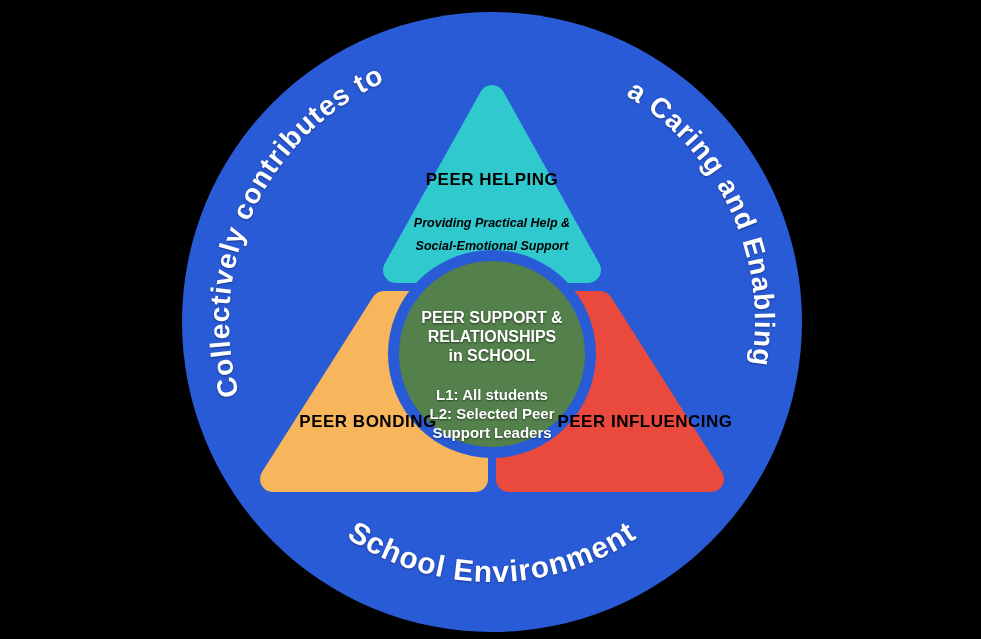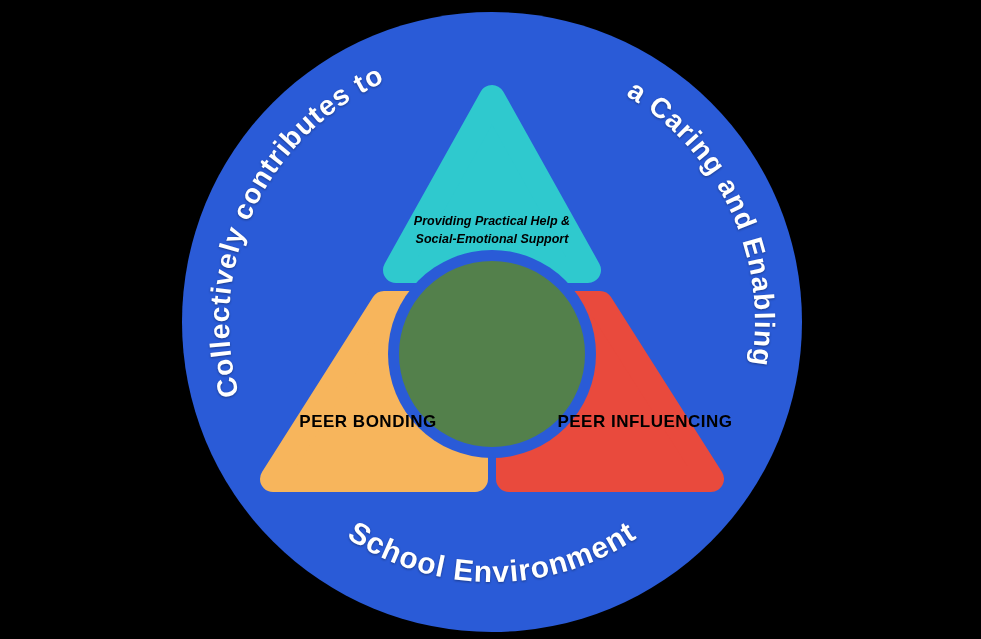--- a/index.html
+++ b/index.html
@@ -29,21 +29,21 @@
   }
   .section-title {
     font-weight: bold;
     font-size: 17px;
     letter-spacing: 0.5px;
   }
   .section-desc {
     font-weight: bold;
     font-style: italic;
     font-size: 12.5px;
-    line-height: 18px;
+    line-height: 23px;
   }
   .center-text {
     color: #ffffff;
     text-shadow: 0 1px 2px rgba(0,0,0,0.55);
   }
   .center-title {
     font-weight: bold;
     font-size: 16px;
     line-height: 19px;
   }
@@ -84,21 +84,30 @@
 
     <text class="arc-text arc-side" text-anchor="middle">
       <textPath href="#arc-top-right" startOffset="50%">a Caring and Enabling</textPath>
     </text>
 
     <text class="arc-text arc-bottom" text-anchor="middle">
       <textPath href="#arc-bottom" startOffset="50%">School Environment</textPath>
     </text>
   </svg>
 
+  <div class="overlay section-title" style="left:342px; top:170px; width:300px;">PEER HELPING</div>
   <div class="overlay section-desc" style="left:342px; top:212px; width:300px;">Providing Practical Help &amp;
 Social-Emotional Support</div>
 
   <div class="overlay section-title" style="left:248px; top:412px; width:240px;">PEER BONDING</div>
 
   <div class="overlay section-title" style="left:525px; top:412px; width:240px;">PEER INFLUENCING</div>
 
+  <div class="overlay center-text" style="left:397px; top:290px; width:190px;">
+    <div class="center-title">PEER SUPPORT &amp;
+RELATIONSHIPS
+in SCHOOL</div>
+    <div class="center-levels">L1: All students
+L2: Selected Peer
+Support Leaders</div>
+  </div>
 
 </div>
 
 </body></html>

